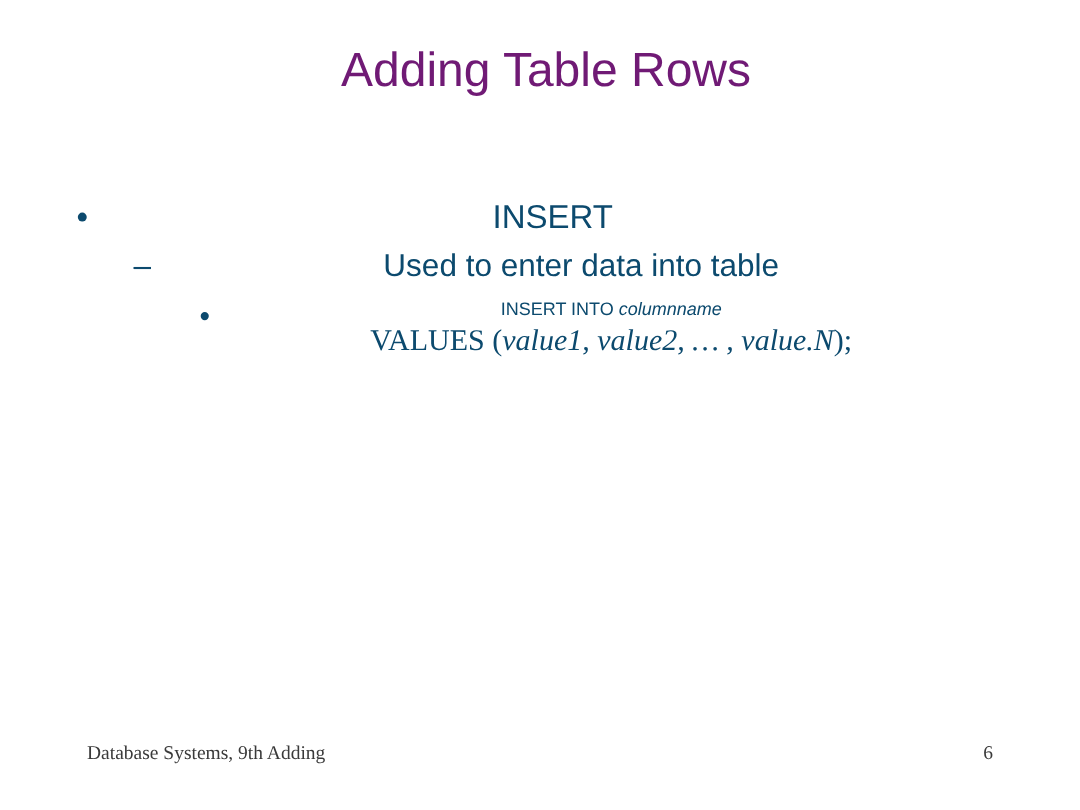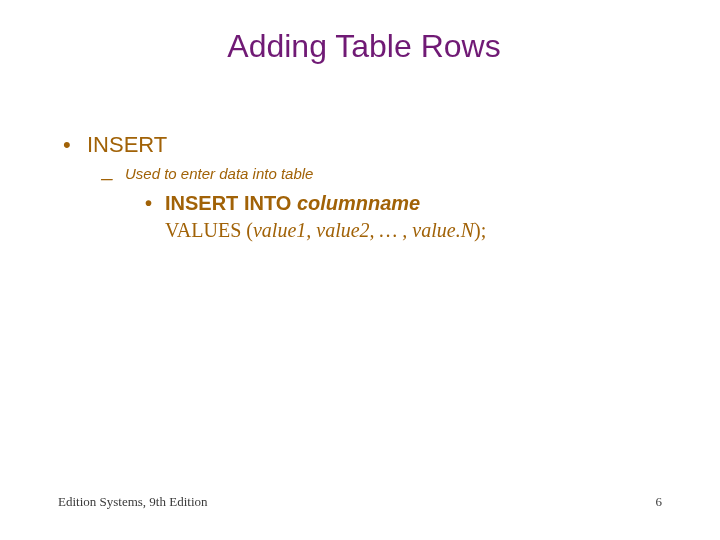--- a/index.html
+++ b/index.html
@@ -25,58 +25,57 @@
     left: 4px;
     width: 720px;
     text-align: center;
     font-size: 32px;
     font-weight: 400;
     color: #701a75;
   }
   .content {
     position: absolute;
     top: 130px;
-    left: 57px;
+    left: 45px;
     right: 58px;
     font-size: 22px;
     line-height: 1.35;
-    color: #a16207;
+    color: #0c4a6e;
+    text-align: center;
   }
   .b1 {
     position: relative;
     padding-left: 30px;
     margin-bottom: 4px;
   }
   .b1::before {
     content: "•";
     position: absolute;
     left: 6px;
     top: 0;
     font-size: 22px;
   }
   .b2 {
     position: relative;
     padding-left: 68px;
-    font-size: 15px;
+    font-size: 21px;
     margin-bottom: 2px;
-    font-style: italic;
   }
   .b2::before {
     content: "–";
     position: absolute;
     left: 44px;
     top: 0;
     font-size: 21px;
   }
   .b3 {
     position: relative;
     padding-left: 108px;
-    font-size: 20px;
+    font-size: 12px;
     margin-top: 6px;
-    font-weight: bold;
   }
   .b3::before {
     content: "•";
     position: absolute;
     left: 88px;
     top: 0;
     font-size: 20px;
   }
   .b3-cont {
     padding-left: 108px;
@@ -121,16 +120,16 @@
 
     <div class="b3">
       <span>INSERT INTO </span><span class="ital">columnname</span>
     </div>
     <div class="b3-cont">
       <span>VALUES (</span><span class="ital">value1, value2, … , value.N</span><span>);</span>
     </div>
 
   </div>
 
-  <div class="footer-left">Edition Systems, 9th Edition</div>
+  <div class="footer-left">Database Systems, 9th Adding</div>
   <div class="footer-right">6</div>
 
 </div>
 
 </body></html>

